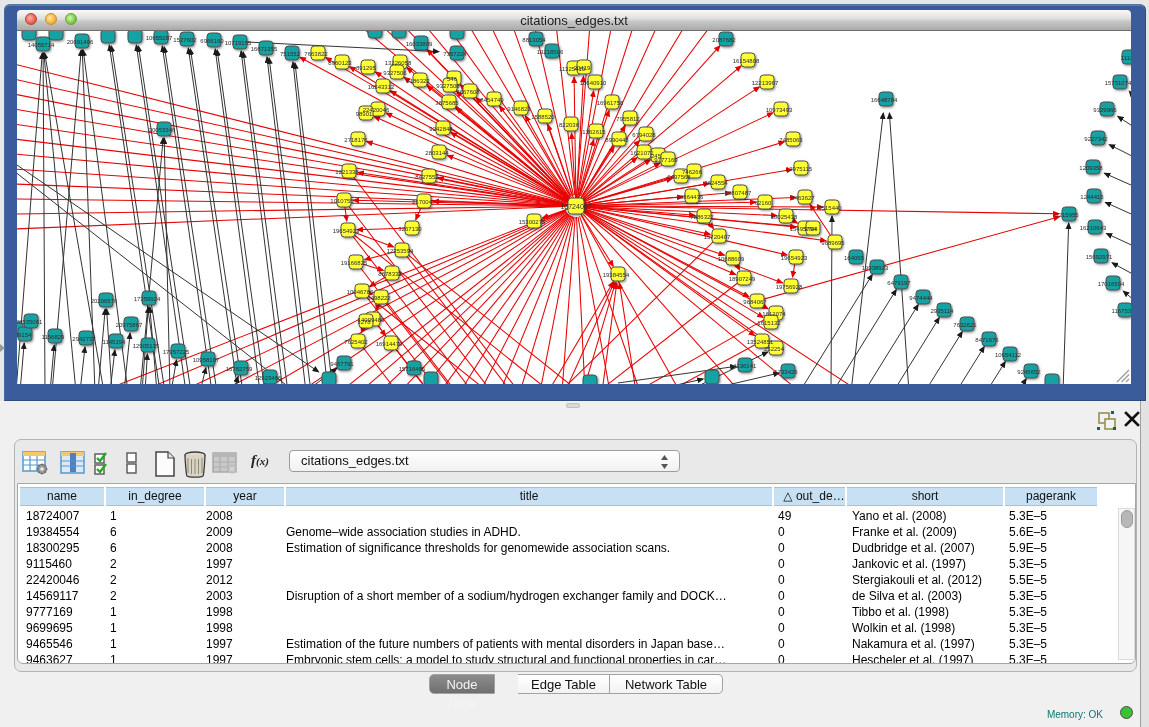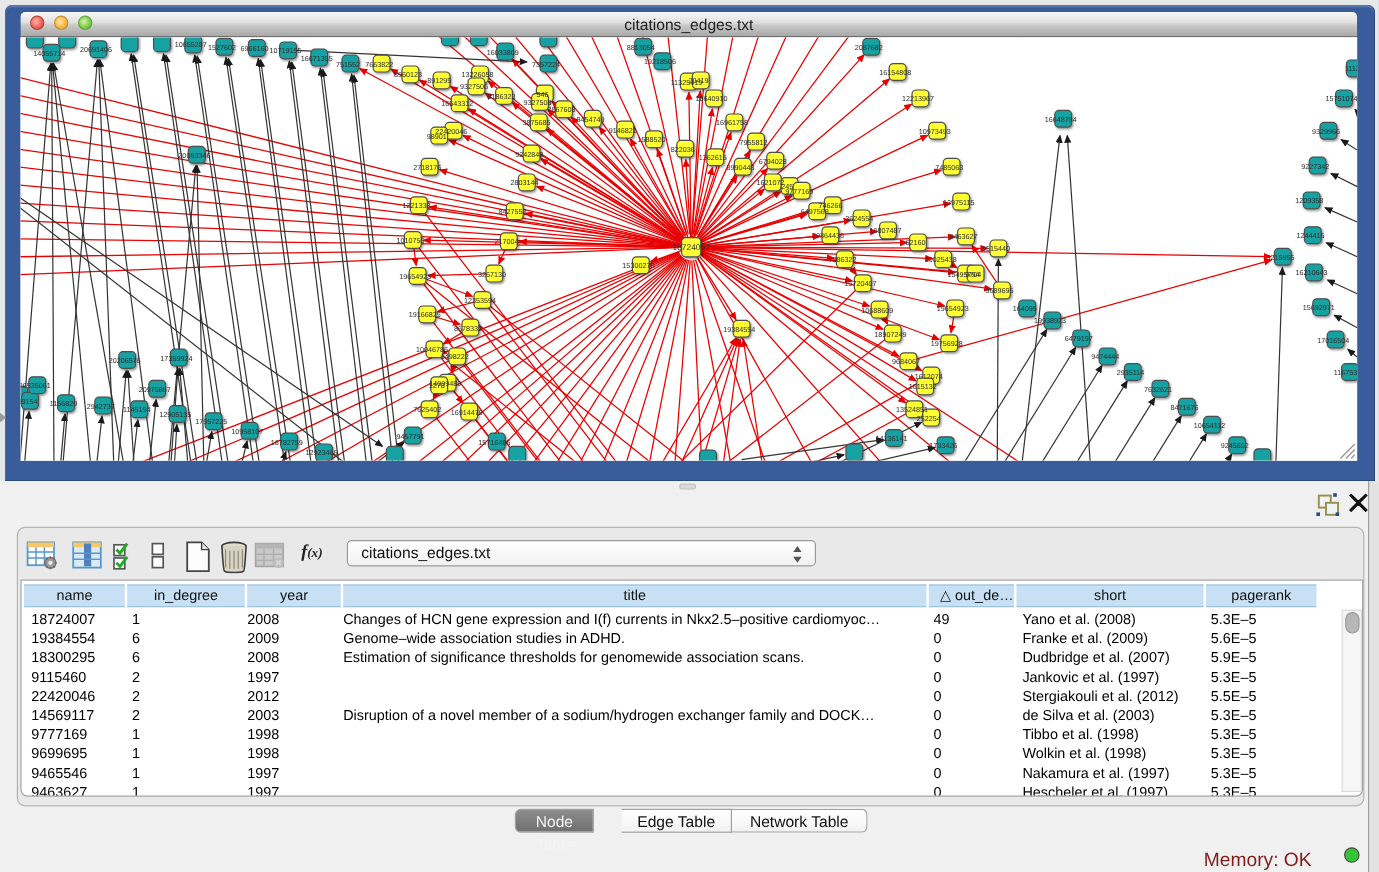--- a/index.html
+++ b/index.html
@@ -27,21 +27,21 @@
  border:1px solid #9d9d9d;border-radius:4px;font-size:13px;line-height:20px;padding-left:11px;color:#111}
 #tablewrap{position:absolute;left:2px;top:43px;width:1119px;height:181px;background:#ffffff;border:1px solid #a6a6a6;border-radius:0 0 6px 6px;overflow:hidden}
 .hcell{position:absolute;top:3px;height:19px;background:#c7e0f3;border-top:1px solid #9fc4e0;border-bottom:1px solid #9fc4e0}
 .htext{position:absolute;top:5px;font-size:12px;color:#111;text-align:center}
 .trow{position:absolute;left:0;width:1119px;height:16px;font-size:12px;color:#000}
 .trow span{position:absolute;top:1px;white-space:nowrap}
 #vscroll{position:absolute;left:1100px;top:24px;width:17px;height:152px;background:#f6f6f6;border:1px solid #dcdcdc}
 #vthumb{position:absolute;left:1103px;top:26px;width:12px;height:18px;background:#b7b7b7;border:1px solid #9a9a9a;border-radius:6px}
 
 .tab{position:absolute;top:273px;height:20px;font-size:13px;text-align:center;line-height:19px;border:1px solid #a2a2a2}
-#memory{position:absolute;right:56px;top:308px;font-size:16px;color:#7f1d1d}
+#memory{position:absolute;right:46px;top:308px;font-size:10px;color:#0f766e}
 #memdot{position:absolute;right:16px;top:305px;width:13px;height:13px;border-radius:50%;background:#35c435;border:1.5px solid #4c4c4c}
 </style></head>
 <body>
 <div id="page">
   <div id="frame">
     <div id="titlebar">
       <div class="tl" style="left:8px;background:radial-gradient(circle at 4px 4px,#ffb3ac,#ec5f55 60%,#c94339);border:1px solid #b9423a"></div>
       <div class="tl" style="left:28px;background:radial-gradient(circle at 4px 4px,#ffe9a8,#f5b23d 60%,#e09526);border:1px solid #c4922e"></div>
       <div class="tl" style="left:48px;background:radial-gradient(circle at 4px 4px,#d6f5b0,#7ac948 60%,#57ab2e);border:1px solid #65a73a"></div>
       <div id="title">citations_edges.txt</div>
@@ -650,21 +650,20 @@
 <div class="hcell" style="left:756px;width:71px"></div>
 <div class="htext" style="left:751px;width:90px">△ out_de…</div>
 <div class="hcell" style="left:829px;width:156px"></div>
 <div class="htext" style="left:862px;width:90px">short</div>
 <div class="hcell" style="left:987px;width:92px"></div>
 <div class="htext" style="left:988px;width:90px">pagerank</div>
         <div class="trow" style="top:24px">
 <span style="left:8px">18724007</span>
             <span style="left:92px">1</span>
             <span style="left:188px">2008</span>
-<span style="left:268px">Changes of HCN gene expression and I(f) currents in Nkx2.5–positive cardiomyoc…</span>
             <span style="left:760px">49</span>
             <span style="left:834px">Yano et al. (2008)</span>
 <span style="left:991px">5.3E–5</span>
           </div>
 <div class="trow" style="top:40px">
 <span style="left:8px">19384554</span>
             <span style="left:92px">6</span>
             <span style="left:188px">2009</span>
 <span style="left:268px">Genome–wide association studies in ADHD.</span>
             <span style="left:760px">0</span>
@@ -693,21 +692,21 @@
             <span style="left:92px">2</span>
             <span style="left:188px">2012</span>
             <span style="left:760px">0</span>
             <span style="left:834px">Stergiakouli et al. (2012)</span>
 <span style="left:991px">5.5E–5</span>
           </div>
 <div class="trow" style="top:104px">
 <span style="left:8px">14569117</span>
             <span style="left:92px">2</span>
             <span style="left:188px">2003</span>
-<span style="left:268px">Disruption of a novel member of a sodium/hydrogen exchanger family and DOCK…</span>
+<span style="left:268px">Disruption of a short member of a sodium/hydrogen exchanger family and DOCK…</span>
             <span style="left:760px">0</span>
             <span style="left:834px">de Silva et al. (2003)</span>
 <span style="left:991px">5.3E–5</span>
           </div>
 <div class="trow" style="top:120px">
 <span style="left:8px">9777169</span>
             <span style="left:92px">1</span>
             <span style="left:188px">1998</span>
             <span style="left:760px">0</span>
             <span style="left:834px">Tibbo et al. (1998)</span>
@@ -718,28 +717,30 @@
             <span style="left:92px">1</span>
             <span style="left:188px">1998</span>
             <span style="left:760px">0</span>
             <span style="left:834px">Wolkin et al. (1998)</span>
 <span style="left:991px">5.3E–5</span>
           </div>
 <div class="trow" style="top:152px">
 <span style="left:8px">9465546</span>
             <span style="left:92px">1</span>
             <span style="left:188px">1997</span>
+<span style="left:268px">Estimation of the future numbers of patients with mental disorders in Japan base…</span>
             <span style="left:760px">0</span>
             <span style="left:834px">Nakamura et al. (1997)</span>
 <span style="left:991px">5.3E–5</span>
           </div>
 <div class="trow" style="top:168px">
 <span style="left:8px">9463627</span>
             <span style="left:92px">1</span>
             <span style="left:188px">1997</span>
+<span style="left:268px">Embryonic stem cells: a model to study structural and functional properties in car…</span>
             <span style="left:760px">0</span>
             <span style="left:834px">Hescheler et al. (1997)</span>
 <span style="left:991px">5.3E–5</span>
           </div>
         <div id="vscroll"></div>
           <div id="vthumb"></div>
       </div>
     </div>
     <div class="tab" style="left:429px;width:66px;border-radius:5px 0 0 5px;background:linear-gradient(180deg,#8d8d8d,#6f6f6f);color:#f4f4f4">Node Table</div>
     <div class="tab" style="left:518px;width:92px;border-left:none;background:linear-gradient(180deg,#ffffff,#f2f2f2);color:#111">Edge Table</div>

